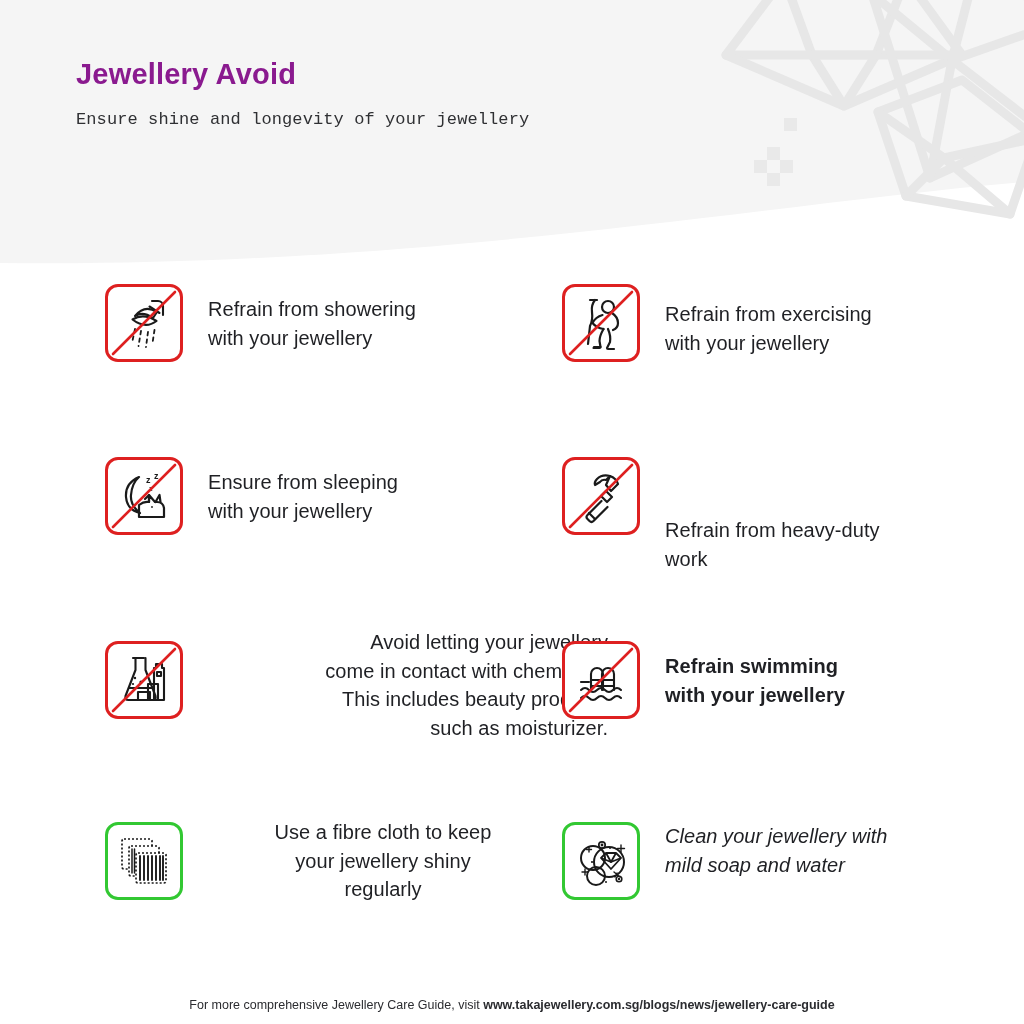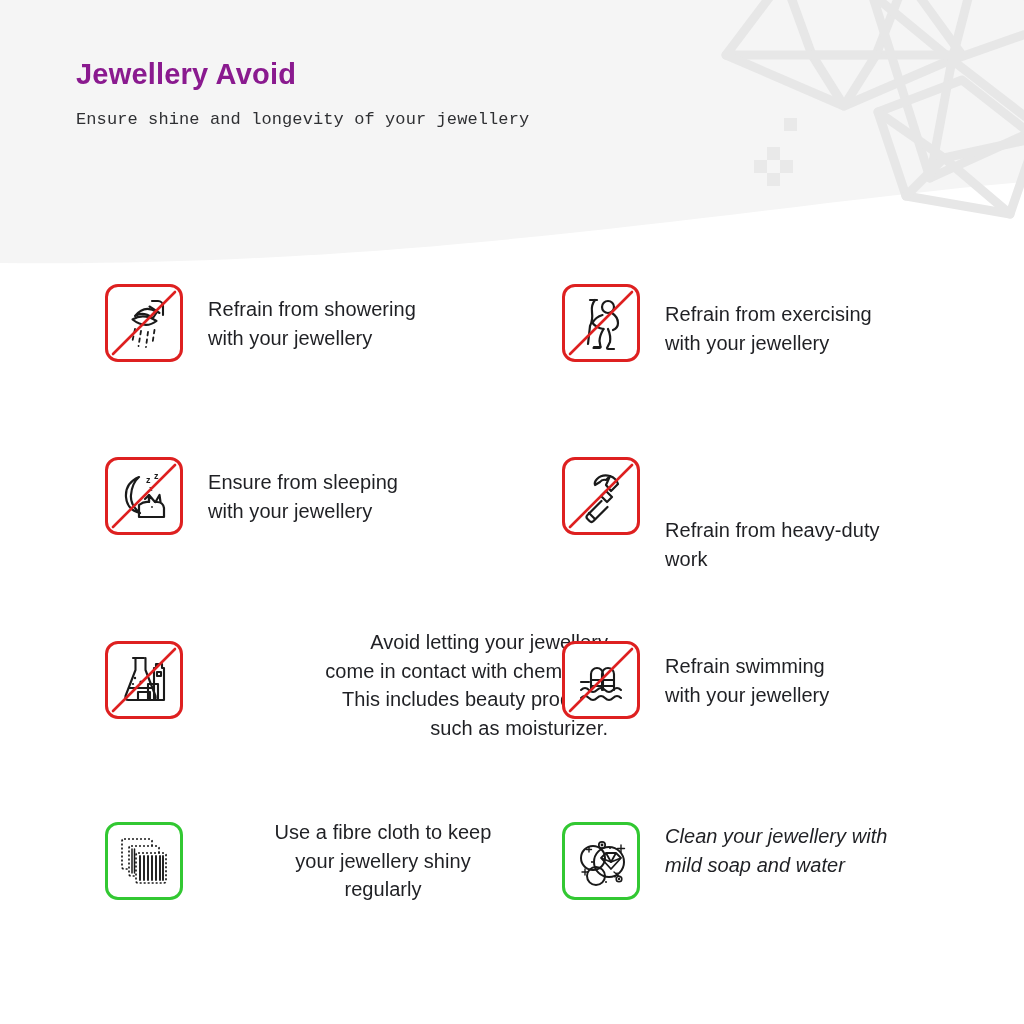--- a/index.html
+++ b/index.html
@@ -223,21 +223,21 @@
           <path d="M26 42 l23 0"></path>
           <path d="M16 38 l8 0"></path>
           <path d="M16 46 q4 -4 8 0 q4 4 8 0 q4 -4 8 0 q4 4 8 0 q4 -4 8 0"></path>
           <path d="M16 54 q4 -4 8 0 q4 4 8 0 q4 -4 8 0 q4 4 8 0 q4 -4 8 0"></path>
         </g>
       </svg>
     </div>
     <svg width="78" height="78" viewBox="0 0 78 78" style="position:absolute;left:0;top:0;">
       <line x1="8" y1="70" x2="70" y2="8" stroke="#de2020" stroke-width="2.6" stroke-linecap="round"></line>
     </svg>
-    <div class="item-text" style="left:103px;top:11px;width:340px;">Refrain swimming
+    <div class="item-text" style="left:103px;top:11px;width:340px;font-weight:bold;">Refrain swimming
 with your jewellery</div>
   </div>
 
   <div class="item" style="left:105px;top:822px;">
     <div class="icon-box good">
       <svg width="72" height="72" viewBox="0 0 72 72">
         <g fill="#ffffff" stroke="#1a1a1a" stroke-width="1.7" stroke-dasharray="2 2" stroke-linejoin="round">
           <rect x="14" y="14" width="30" height="30" rx="2"></rect>
           <rect x="21" y="21" width="30" height="30" rx="2"></rect>
         </g>
@@ -289,14 +289,17 @@
           <circle cx="41" cy="57" r="1"></circle>
         </g>
         <circle cx="37" cy="20" r="3.2" fill="none" stroke="#1a1a1a" stroke-width="1.7"></circle>
         <circle cx="54" cy="54" r="2.8" fill="none" stroke="#1a1a1a" stroke-width="1.6"></circle>
       </svg>
     </div>
     <div class="item-text" style="left:103px;top:0;width:350px;font-style:italic;">Clean your jewellery with
 mild soap and water</div>
   </div>
 
+  <div class="footer">
+    <span>For more comprehensive Jewellery Care Guide, visit </span><span class="url">www.takajewellery.com.sg/blogs/news/jewellery-care-guide</span>
+  </div>
 
 </div>
 
 </body></html>

